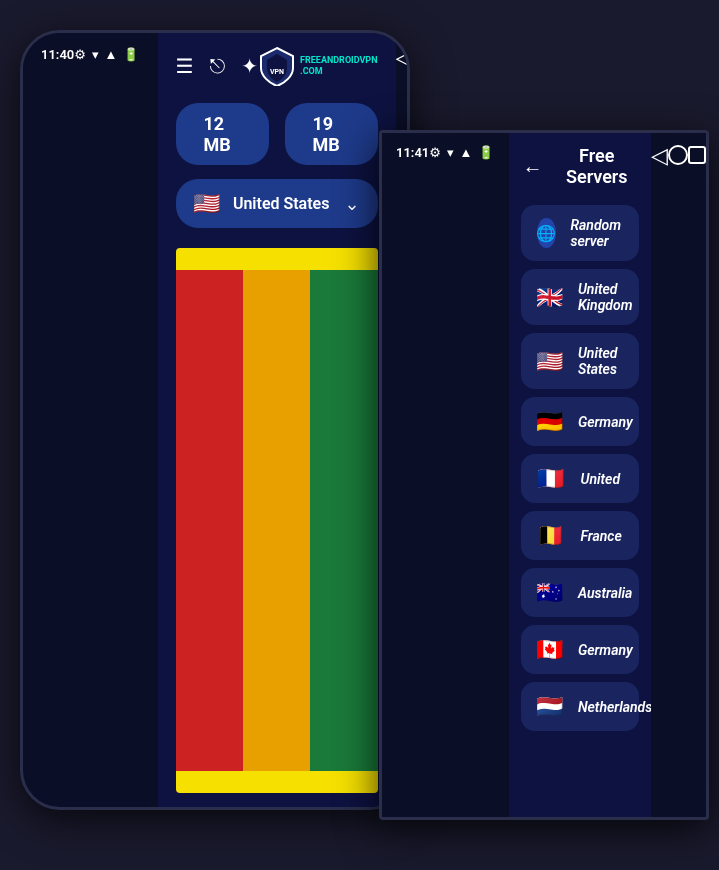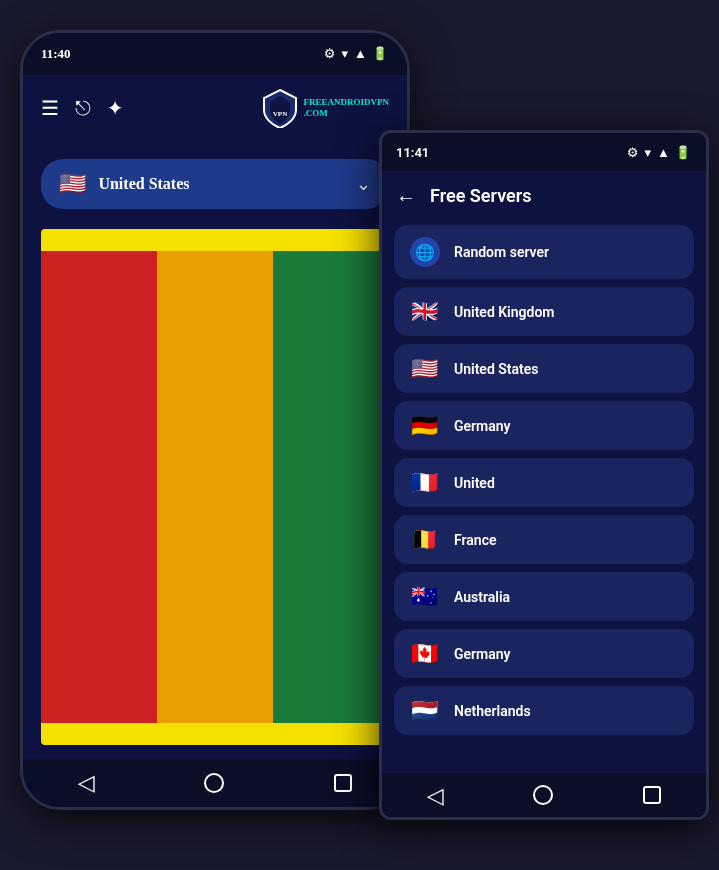--- a/index.html
+++ b/index.html
@@ -26,22 +26,20 @@
       left: 20px;
       top: 30px;
       width: 390px;
       height: 780px;
       background: #0a0e27;
       border-radius: 40px;
       border: 3px solid #2a2e4a;
       box-shadow: 0 10px 40px rgba(0,0,0,0.7);
       overflow: hidden;
       display: flex;
-      flex-direction: column;
-      font-family: Liberation Serif, serif;
     }
 
     .phone1-notch-bar {
       background: #0a0e27;
       height: 42px;
       display: flex;
       align-items: center;
       justify-content: space-between;
       padding: 0 18px;
       flex-shrink: 0;
@@ -250,26 +248,26 @@
     }
 
     
     .phone2 {
       position: absolute;
       right: 10px;
       top: 130px;
       width: 330px;
       height: 690px;
       background: #0a0e27;
-      border-radius: 12px;
+      border-radius: 4px;
       border: 3px solid #2a2e4a;
       box-shadow: 0 10px 40px rgba(0,0,0,0.8);
       overflow: hidden;
       display: flex;
-      flex-direction: column;
+      flex-direction: row;
       z-index: 10;
     }
 
     .phone2-notch-bar {
       background: #0a0e27;
       height: 38px;
       display: flex;
       align-items: center;
       justify-content: space-between;
       padding: 0 14px;
@@ -336,20 +334,21 @@
       border-radius: 50%;
       display: flex;
       align-items: center;
       justify-content: center;
       font-size: 16px;
     }
     .server-name {
       color: #fff;
       font-size: 14px;
       font-weight: 600;
+      font-style: italic;
     }
 
     
     .bottom-nav2 {
       height: 44px;
       background: #0a0e27;
       display: flex;
       align-items: center;
       justify-content: space-around;
       flex-shrink: 0;
@@ -389,20 +388,22 @@
             </svg>
           </div>
           <div class="logo-label">
             <div><span>FREE</span><span>ANDROIDVPN</span></div>
             <div><span>.COM</span></div>
           </div>
         </div>
       </div>
 
       <div class="stats-row">
+        <div class="stat-pill">12 MB</div>
+        <div class="stat-pill">19 MB</div>
       </div>
 
 
       <div class="country-selector">
         <div class="country-left">
           <span class="flag-emoji">🇺🇸</span>
           <span class="country-name">United States</span>
         </div>
         <span class="chevron-icon">⌄</span>
       </div>

